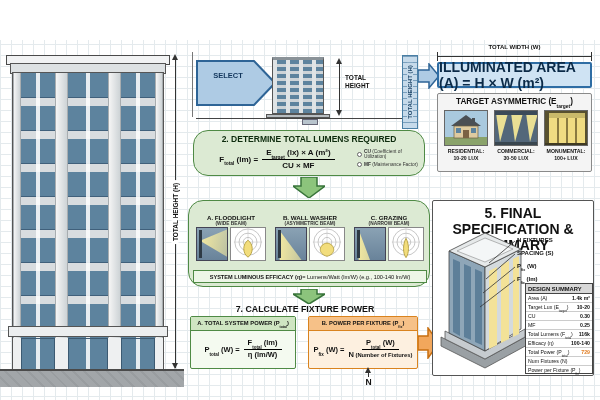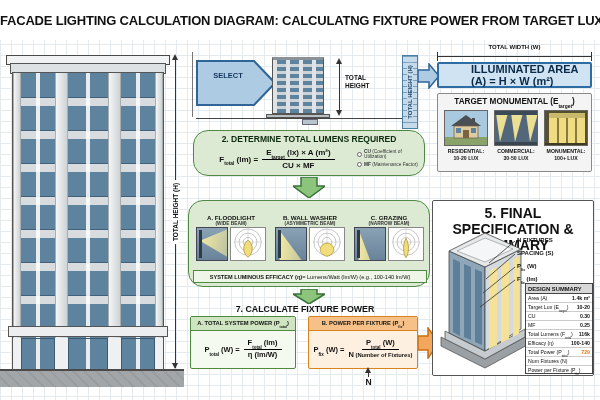--- a/index.html
+++ b/index.html
@@ -59,42 +59,41 @@
   .effstrip{position:absolute;left:4px;bottom:3px;width:234px;height:13px;background:#edf6e7;border:1px solid #4f8a45;box-sizing:border-box;display:flex;align-items:center;justify-content:center;font-size:5.6px;white-space:nowrap;}
   .h4{position:absolute;left:190px;top:304px;width:230px;text-align:center;font-size:8.8px;font-weight:bold;}
   .calcbox{position:absolute;top:316px;height:53px;border-radius:2px;box-sizing:border-box;}
   .calc-hdr{height:14px;display:flex;align-items:center;justify-content:center;font-size:5.8px;font-weight:bold;box-sizing:border-box;}
   .calc-body{display:flex;align-items:center;justify-content:center;height:37px;}
   .ncallout-line{position:absolute;left:368px;top:370px;width:1px;height:7px;background:#333;}
   .ncallout-tip{position:absolute;left:365px;top:367px;}
   .nlabel{position:absolute;left:361px;top:377px;width:15px;text-align:center;font-size:8.5px;font-weight:bold;}
   
   .wdim-label{position:absolute;left:437px;top:44px;width:155px;text-align:center;font-size:6px;font-weight:bold;}
-  .areabox{position:absolute;left:437px;top:62px;width:155px;height:26px;background:#cfe3f3;border:2px solid #2e6da4;border-radius:2px;box-sizing:border-box;display:flex;align-items:center;justify-content:center;font-size:11px;font-weight:bold;color:#0b2a47;padding-left:32px;}
+  .areabox{position:absolute;left:437px;top:62px;width:155px;height:26px;background:#cfe3f3;border:2px solid #2e6da4;border-radius:2px;box-sizing:border-box;display:flex;align-items:center;justify-content:center;font-size:14px;font-weight:bold;color:#0b2a47;}
   .illumbox{position:absolute;left:437px;top:93px;width:155px;height:79px;background:#f4f4f4;border:1.5px solid #8a8a8a;border-radius:2px;box-sizing:border-box;}
   .illum-title{text-align:center;font-size:8.2px;font-weight:bold;padding-top:3px;}
   .thumb{position:absolute;top:16px;width:44px;height:36px;border:1px solid #666;box-sizing:border-box;overflow:hidden;}
   .caption{position:absolute;top:54px;width:46px;text-align:center;font-size:5.2px;font-weight:bold;line-height:1.25;}
   .box5{position:absolute;left:432px;top:200px;width:162px;height:176px;background:#fff;border:1.5px solid #555;border-radius:2px;box-sizing:border-box;}
   .box5-title{text-align:center;font-size:14px;font-weight:bold;padding-top:4px;}
   .callout{position:absolute;left:84px;font-size:6px;font-weight:bold;white-space:nowrap;}
   .summary{position:absolute;left:92px;top:82px;width:68px;height:91px;border:1px solid #444;background:#fff;box-sizing:border-box;font-size:5.2px;}
   .sum-hdr{background:#d8d8d8;border-bottom:1px solid #444;font-size:5.8px;font-weight:bold;padding:1.5px 2px;}
   .sum-row{display:flex;justify-content:space-between;align-items:baseline;padding:1px 2px;border-bottom:0.5px solid #ccc;}
   .sum-val{font-weight:bold;text-align:right;}
   .hl{color:#e07b1f;}
 </style>
 </head>
 <body>
 
 <div id="stage">
   <div class="grid"></div>
   <div class="top-band"></div>
 
-  <div class="title"><span>FACADE LIGHTING CALCULATION DIAGRAM:</span><span> CALCULATNG FIXTURE POWER FROM TARGET LUX</span></div>
 
   <div class="bldg">
     <div class="cor1"></div>
     <div class="cor2"></div>
     <div class="bbody">
       <div class="pil" style="width:8px"></div>
       <div class="bay" style="width:34px"></div>
       <div class="pil" style="width:13px"></div>
       <div class="bay" style="width:40px"></div>
       <div class="pil" style="width:13px"></div>
@@ -278,21 +277,21 @@
   <div class="nlabel">N</div>
 
   <div class="wdim-label">TOTAL WIDTH (W)</div>
   <div class="abs hline" style="left:437px;top:56px;width:155px;background:#333;"></div>
   <div class="abs vline" style="left:437px;top:52px;height:9px;"></div>
   <div class="abs vline" style="left:591px;top:52px;height:9px;"></div>
 
   <div class="areabox">ILLUMINATED AREA (A) = H × W (m²)</div>
 
   <div class="illumbox">
-    <div class="illum-title"><span>TARGET MONUMENTAL (E</span><sub class="s">target</sub><span>)</span></div>
+    <div class="illum-title"><span>TARGET ASYMMETRIC (E</span><sub class="s">target</sub><span>)</span></div>
 
     <div class="thumb" style="left:6px;">
       <svg width="44" height="36" viewBox="0 0 44 36">
         <rect x="0" y="0" width="44" height="36" fill="#a9c9de"></rect>
           <rect x="0" y="26" width="44" height="10" fill="#8aa36b"></rect>
         <rect x="27" y="7" width="3" height="6" fill="#4a4f54"></rect>
         <polygon points="6,15 21,4 36,15" fill="#4a4f54"></polygon>
         <rect x="9" y="15" width="24" height="12" fill="#decba0" stroke="#6b5d43" stroke-width="0.7"></rect>
         <rect x="18" y="19" width="6" height="8" fill="#7a6243"></rect>
         <rect x="11" y="17" width="5" height="5" fill="#5d839e"></rect>

